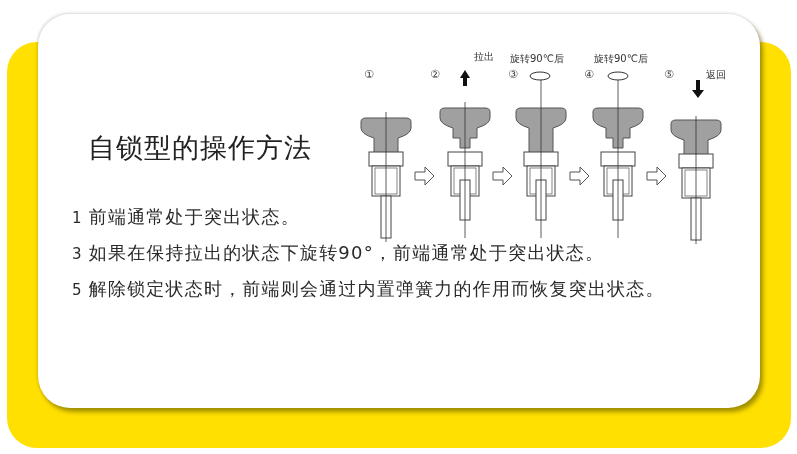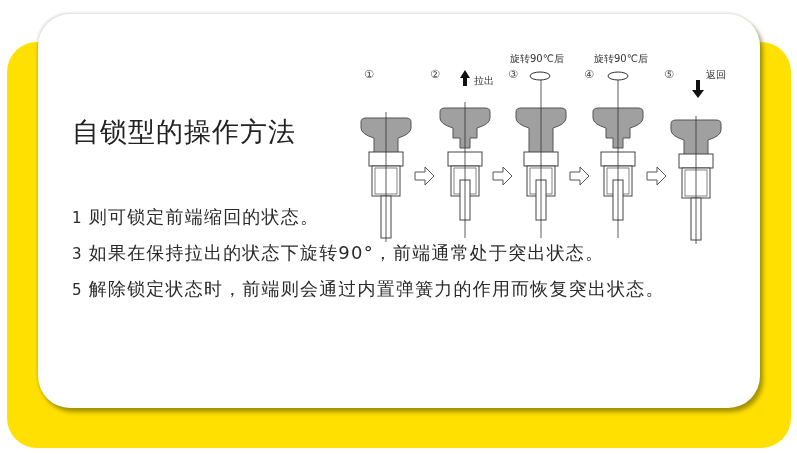--- a/index.html
+++ b/index.html
@@ -3,46 +3,46 @@
 <meta charset="utf-8">
 <style>
   html, body { margin:0; padding:0; }
   body { width:797px; height:454px; background:#ffffff; position:relative; overflow:hidden;
          font-family:"DejaVu Sans","Liberation Sans",sans-serif; }
   .yellow-bg { position:absolute; left:7px; top:42px; width:784px; height:406px;
                background:#ffe000; border-radius:30px; }
   .card { position:absolute; left:38px; top:14px; width:722px; height:394px; background:#fff;
           border-radius:32px; box-shadow: 3px 4px 4px rgba(90,80,0,0.55), -1px -1px 3px rgba(0,0,0,0.15); }
   .title { position:absolute; left:72px; top:114px; font-size:27px; color:#222; letter-spacing:1px;
-           margin:0; font-weight:normal; }
+           margin:16px; font-weight:normal; }
   .steps { position:absolute; left:72px; top:204px; margin:0; padding:0; list-style:none; }
   .steps li { height:36px; line-height:26px; font-size:18px; color:#2a2a2a; letter-spacing:1.2px; white-space:nowrap; }
   .steps .num { font-size:15px; margin-right:6px; }
   .diagram { position:absolute; left:350px; top:50px; width:400px; height:200px; }
   .lbl { position:absolute; font-size:10px; color:#333; white-space:nowrap;text-align:right; }
   .circ { position:absolute; font-size:11px; color:#444; }
 </style>
 </head>
 <body>
 
 <div class="yellow-bg"></div>
 <div class="card"></div>
 
 <h1 class="title">自锁型的操作方法</h1>
 
 <ul class="steps">
-  <li><span class="num">1</span><span>则可锁定前端缩回的状态。</span></li>
+  <li><span class="num">1</span><span>前端通常处于突出状态。</span></li>
   <li><span class="num">3</span><span>如果在保持拉出的状态下旋转90°，前端通常处于突出状态。</span></li>
   <li><span class="num">5</span><span>解除锁定状态时，前端则会通过内置弹簧力的作用而恢复突出状态。</span></li>
 </ul>
 
 <div class="diagram">
   <span class="circ" style="left:14px;top:18px">①</span>
   <span class="circ" style="left:80px;top:18px">②</span>
-  <span class="lbl" style="left:124px;top:24px">拉出</span>
+  <span class="lbl" style="left:124px;top:0">拉出</span>
   <span class="circ" style="left:158px;top:18px">③</span>
   <span class="lbl" style="left:160px;top:2px">旋转90℃后</span>
   <span class="circ" style="left:234px;top:18px">④</span>
   <span class="lbl" style="left:244px;top:2px">旋转90℃后</span>
   <span class="circ" style="left:314px;top:18px">⑤</span>
   <span class="lbl" style="left:356px;top:18px">返回</span>
 
   <svg width="400" height="200" style="position:absolute;left:0;top:0">
     <defs>
       <g id="body">

